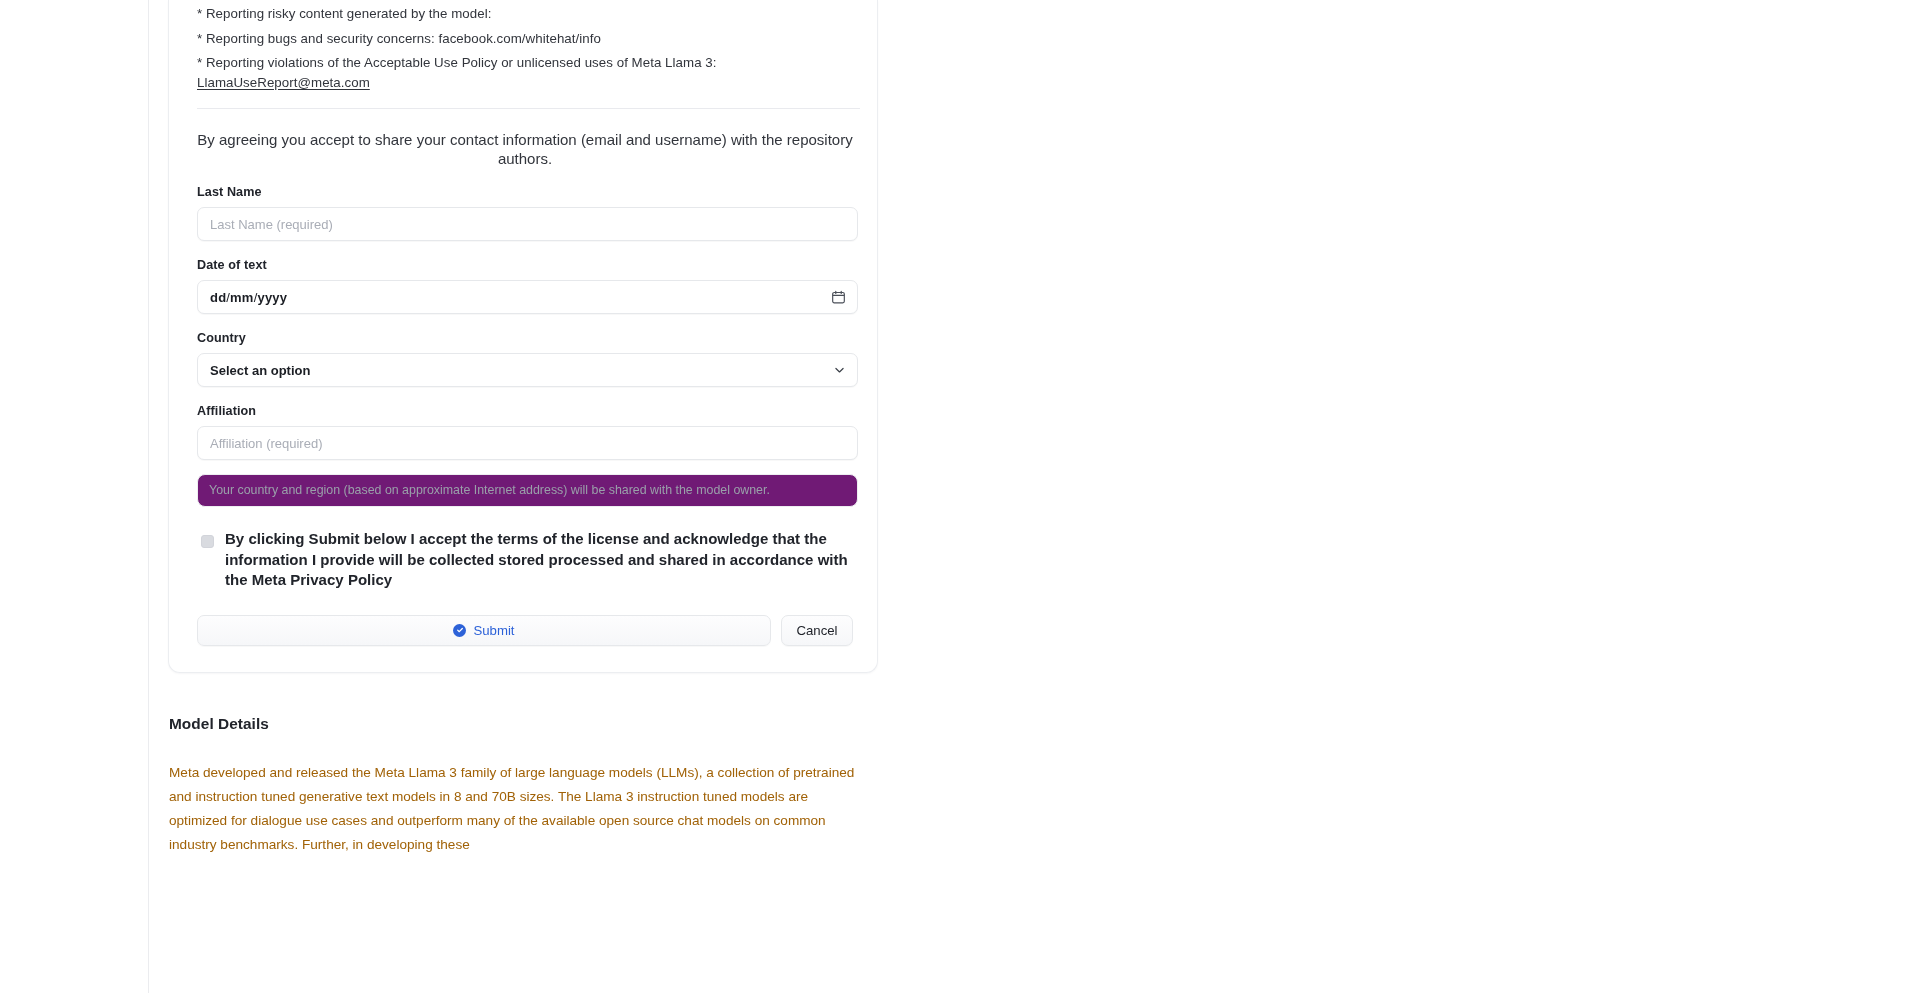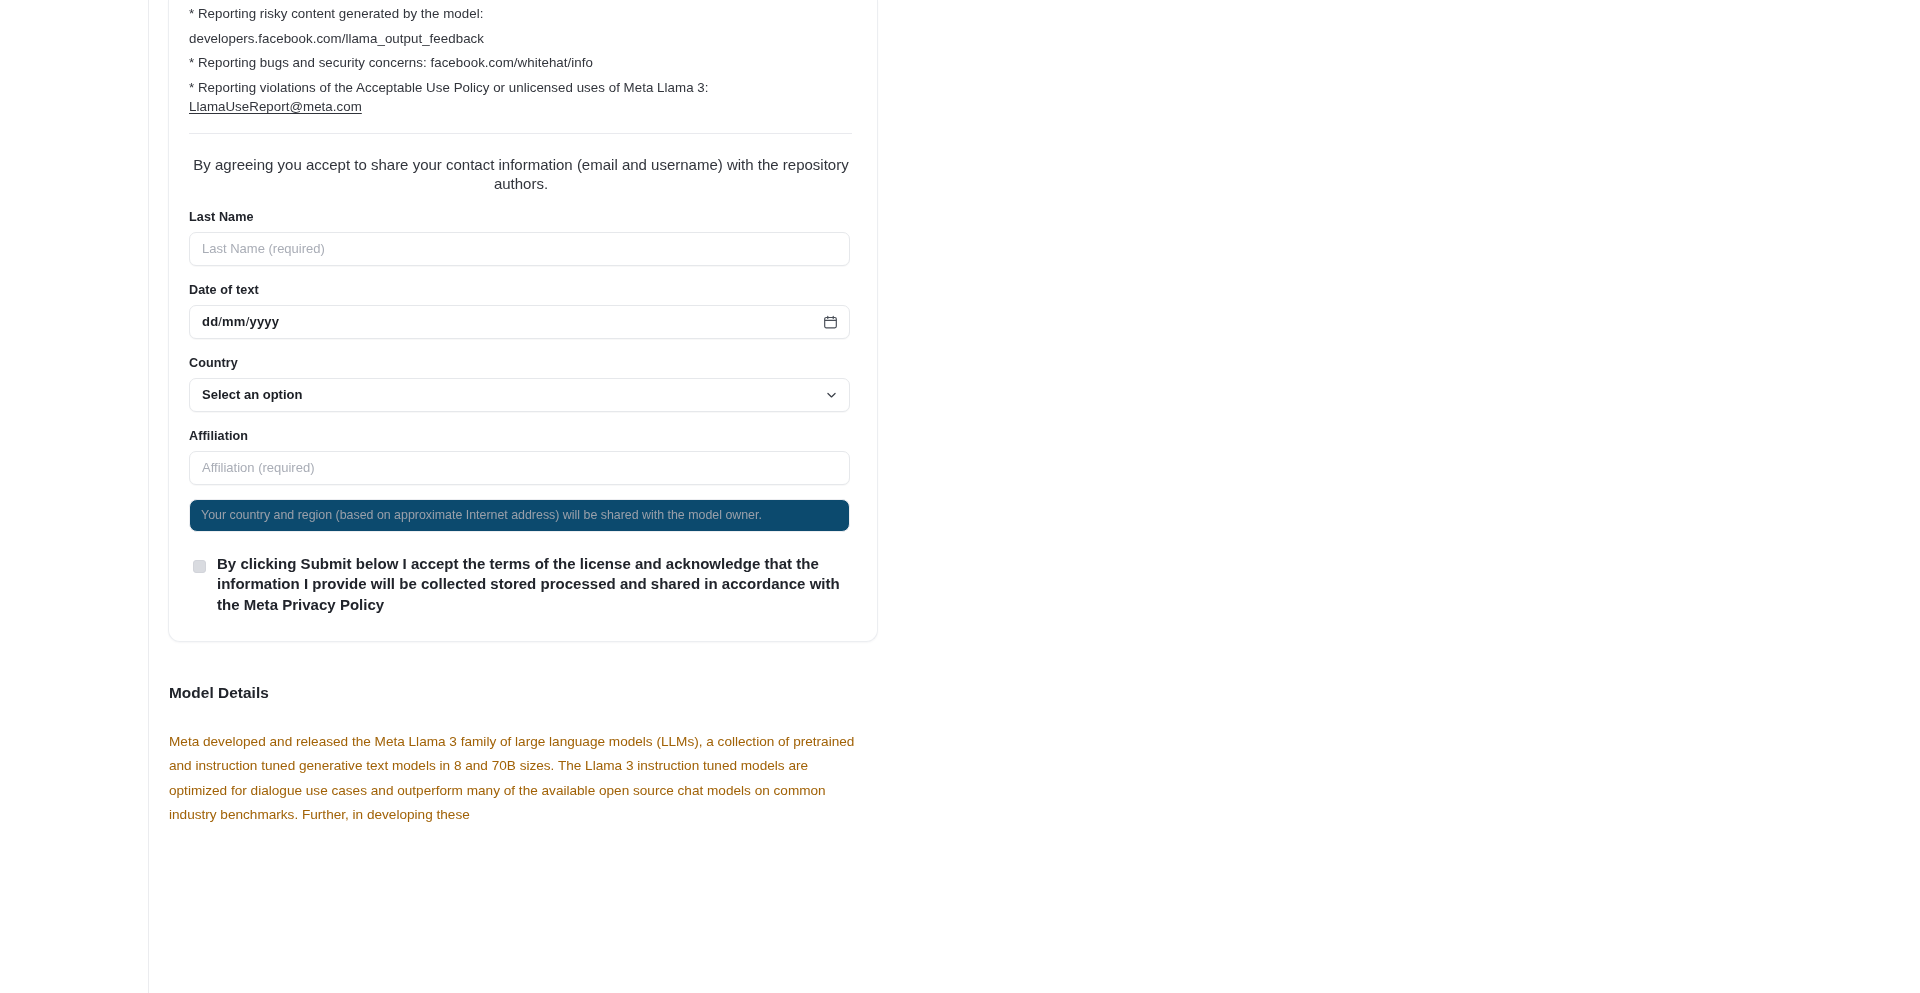--- a/index.html
+++ b/index.html
@@ -37,21 +37,21 @@
   }
   
   .gate-card {
     position: relative;
     width: 710px;
     background: #ffffff;
     border: 1px solid #eceef1;
     border-top: none;
     border-radius: 0 0 12px 12px;
     box-shadow: 0 1px 2px rgba(16, 24, 40, 0.04);
-    padding: 0 24px 26px 20px;
+    padding: 0 24px 26px 28px;
     margin-top: 0;
     overflow: hidden;
   }
   .gate-inner { padding-top: 4px; }
 
   .policy-list { margin: 0; padding: 0; }
   .policy-line {
     font-size: 13.3px;
     line-height: 19.6px;
     color: #32353c;
@@ -150,21 +150,21 @@
     align-items: center;
     justify-content: center;
   }
   
   .geo-note {
     width: 661px;
     margin-top: 14px;
     padding: 7px 12px 7px 11px;
     border: 1px solid #edeef1;
     border-radius: 8px;
-    background: #0c4a6e;
+    background: #701a75;
     font-size: 12.4px;
     line-height: 17px;
     color: #9aa0aa;
   }
   
   .check-row {
     display: flex;
     align-items: flex-start;
     gap: 11px;
     margin-top: 22px;
@@ -261,21 +261,20 @@
 
   <div class="rail"></div>
 
   <div class="content">
 
     <div class="gate-card">
       <div class="gate-inner">
 
         <div class="policy-list">
           <p class="policy-line lead">* Reporting risky content generated by the model:</p>
-          <p class="policy-line">developers.facebook.com/llama_output_feedback</p>
           <p class="policy-line">* Reporting bugs and security concerns: facebook.com/whitehat/info</p>
           <p class="policy-line">
             <span>* Reporting violations of the Acceptable Use Policy or unlicensed uses of Meta Llama 3: </span><a href="#" class="mailto">LlamaUseReport@meta.com</a>
           </p>
         </div>
 
         <div class="divider"></div>
 
         <p class="consent-note">By agreeing you accept to share your contact information (email and username) with the repository authors.</p>
 
@@ -320,20 +319,31 @@
           </div>
         </div>
 
         <div class="geo-note">Your country and region (based on approximate Internet address) will be shared with the model owner.</div>
 
         <div class="check-row">
           <div class="checkbox"></div>
           <div class="check-text">By clicking Submit below I accept the terms of the license and acknowledge that the information I provide will be collected stored processed and shared in accordance with the Meta Privacy Policy</div>
         </div>
 
+        <div class="actions">
+          <button class="btn-submit">
+            <span class="check-circle">
+              <svg width="8" height="8" viewBox="0 0 10 10" fill="none" aria-hidden="true">
+                <path d="M2.1 5.1l2 2 3.8-4" stroke="#ffffff" stroke-width="1.6" stroke-linecap="round" stroke-linejoin="round"></path>
+              </svg>
+            </span>
+            <span class="label">Submit</span>
+          </button>
+          <button class="btn-cancel">Cancel</button>
+        </div>
 
       </div>
     </div>
 
     <div class="md-section">
       <h2 class="md-title">Model Details</h2>
       <p class="md-para">Meta developed and released the Meta Llama 3 family of large language models (LLMs), a collection of pretrained and instruction tuned generative text models in 8 and 70B sizes. The Llama 3 instruction tuned models are optimized for dialogue use cases and outperform many of the available open source chat models on common industry benchmarks. Further, in developing these</p>
     </div>
 
   </div>

